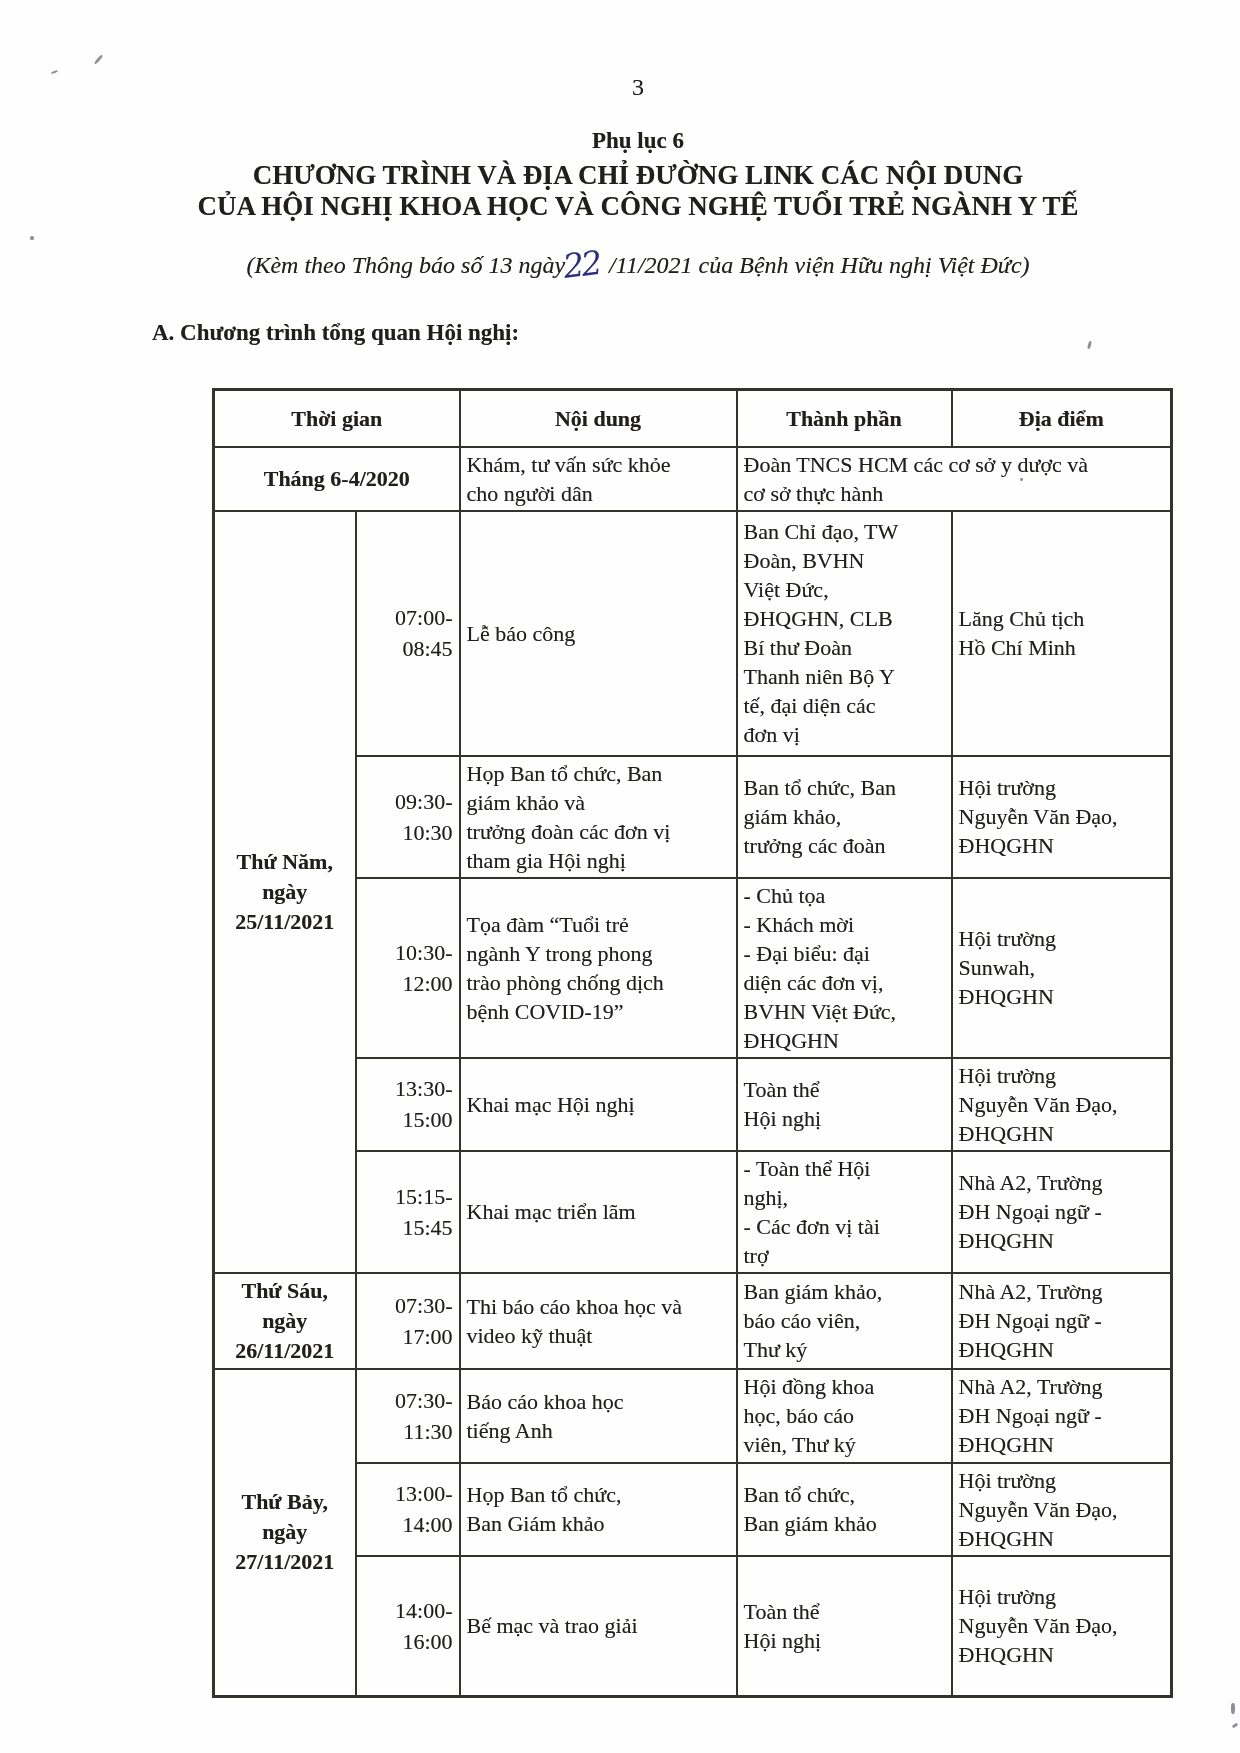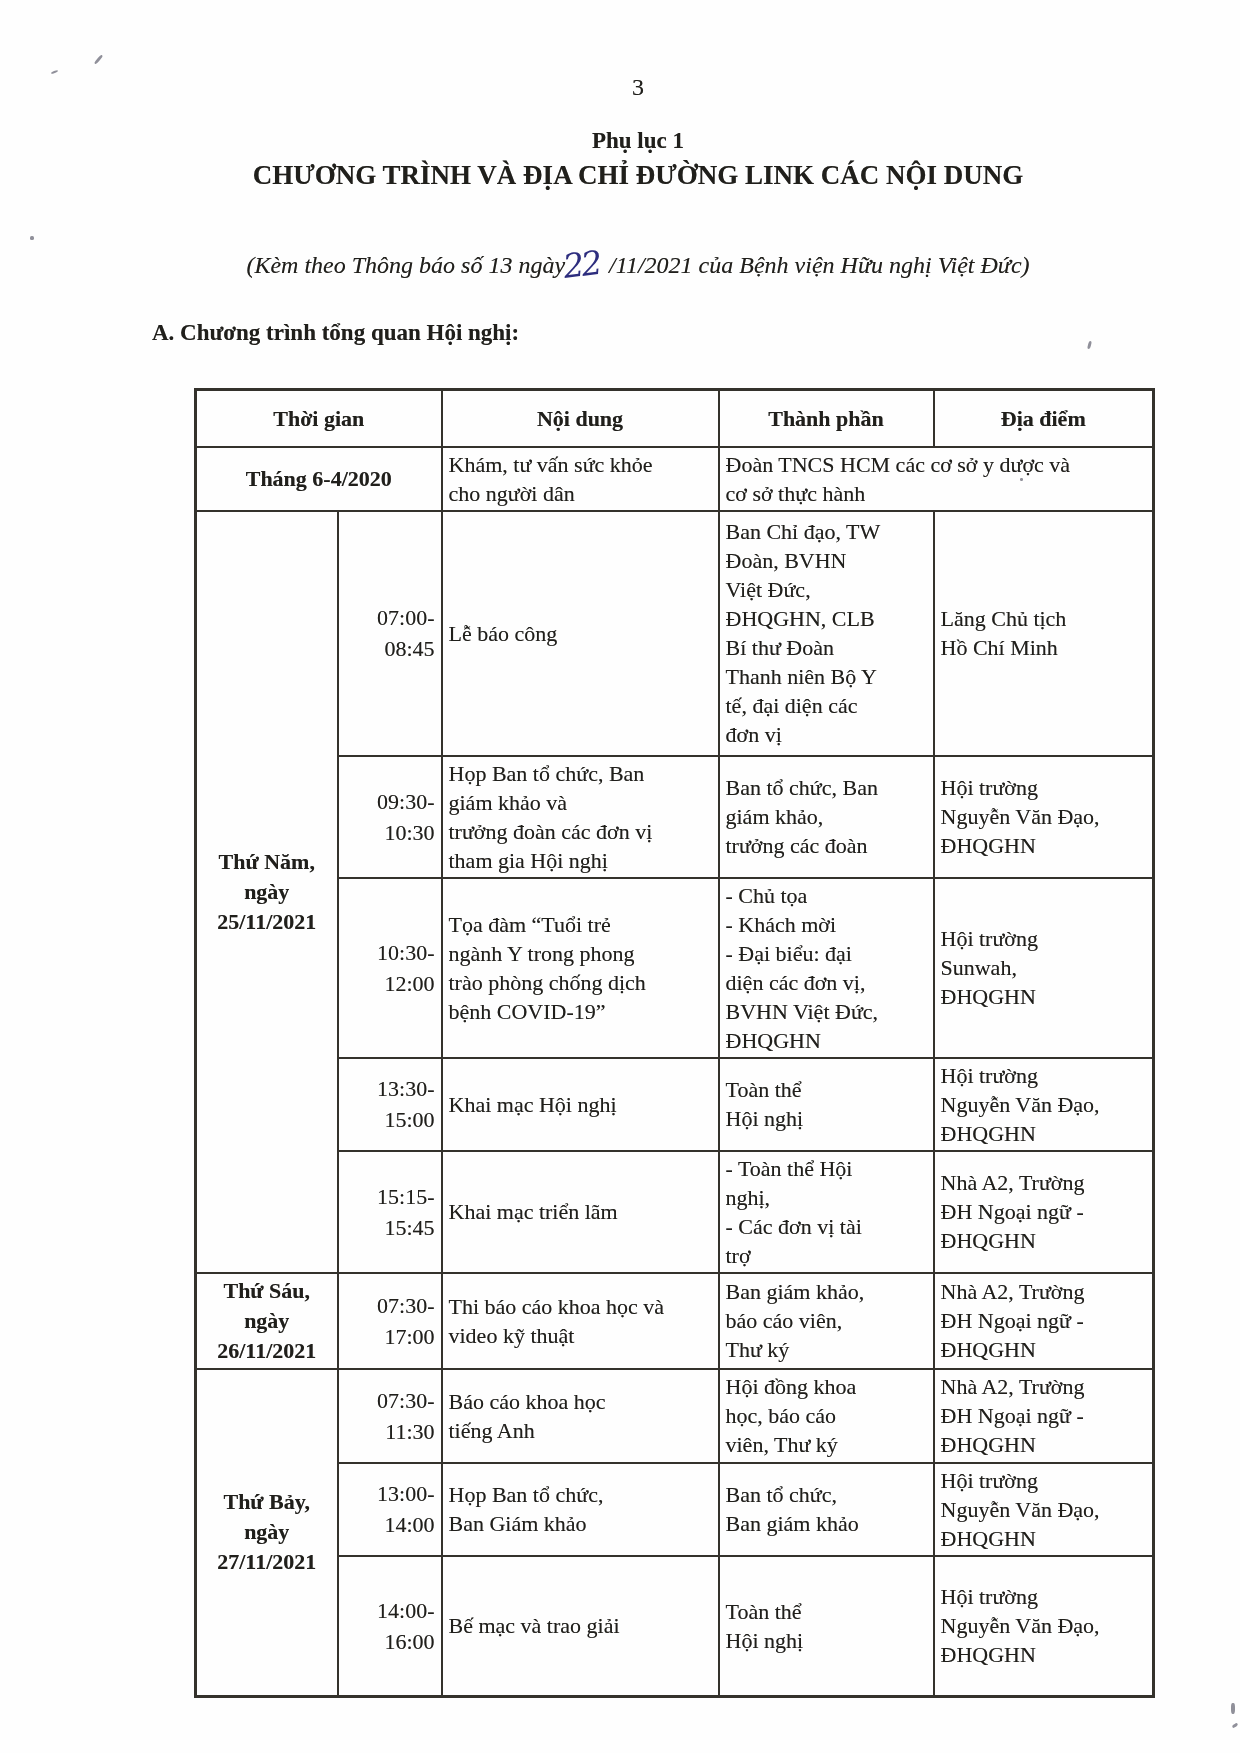--- a/index.html
+++ b/index.html
@@ -42,20 +42,21 @@
     position:absolute;left:194px;top:388px;
     width:958px;
     border-collapse:collapse;
     table-layout:fixed;
     font-size:22px;
     line-height:29px;
   }
   table.schedule,
   table.schedule td{
     border:2px solid var(--border);
+    margin-left:18px;
   }
   table.schedule{border-width:3px;}
   table.schedule td{
     vertical-align:middle;
     white-space:pre-line;
     overflow:hidden;
     padding:2px 6px;
   }
   td.th{font-weight:bold;text-align:center;}
   td.date{font-weight:bold;text-align:center;line-height:30px;}
@@ -81,24 +82,25 @@
   .s6{left:1231px;top:1703px;width:4px;height:11px;}
   .s7{left:1232px;top:1724px;width:6px;height:3px;transform:rotate(-35deg);}
 </style>
 </head>
 <body>
 
 <div class="page">
 
   <div class="centerband page-number">3</div>
 
-  <div class="centerband appendix">Phụ lục 1</div>
+  <div class="centerband appendix">Phụ lục 6</div>
 
   <div class="centerband doc-title">
     <div>CHƯƠNG TRÌNH VÀ ĐỊA CHỈ ĐƯỜNG LINK CÁC NỘI DUNG</div>
+    <div>CỦA HỘI NGHỊ KHOA HỌC VÀ CÔNG NGHỆ TUỔI TRẺ NGÀNH Y TẾ</div>
   </div>
 
   <div class="centerband subtitle"><span>(Kèm theo Thông báo số 13 ngày</span><span class="handwritten">22</span><span>/11/2021 của Bệnh viện Hữu nghị Việt Đức)</span></div>
 
   <div class="section-heading">A. Chương trình tổng quan Hội nghị:</div>
 
   <table class="schedule">
     <colgroup>
       <col style="width:142px">
       <col style="width:104px">

